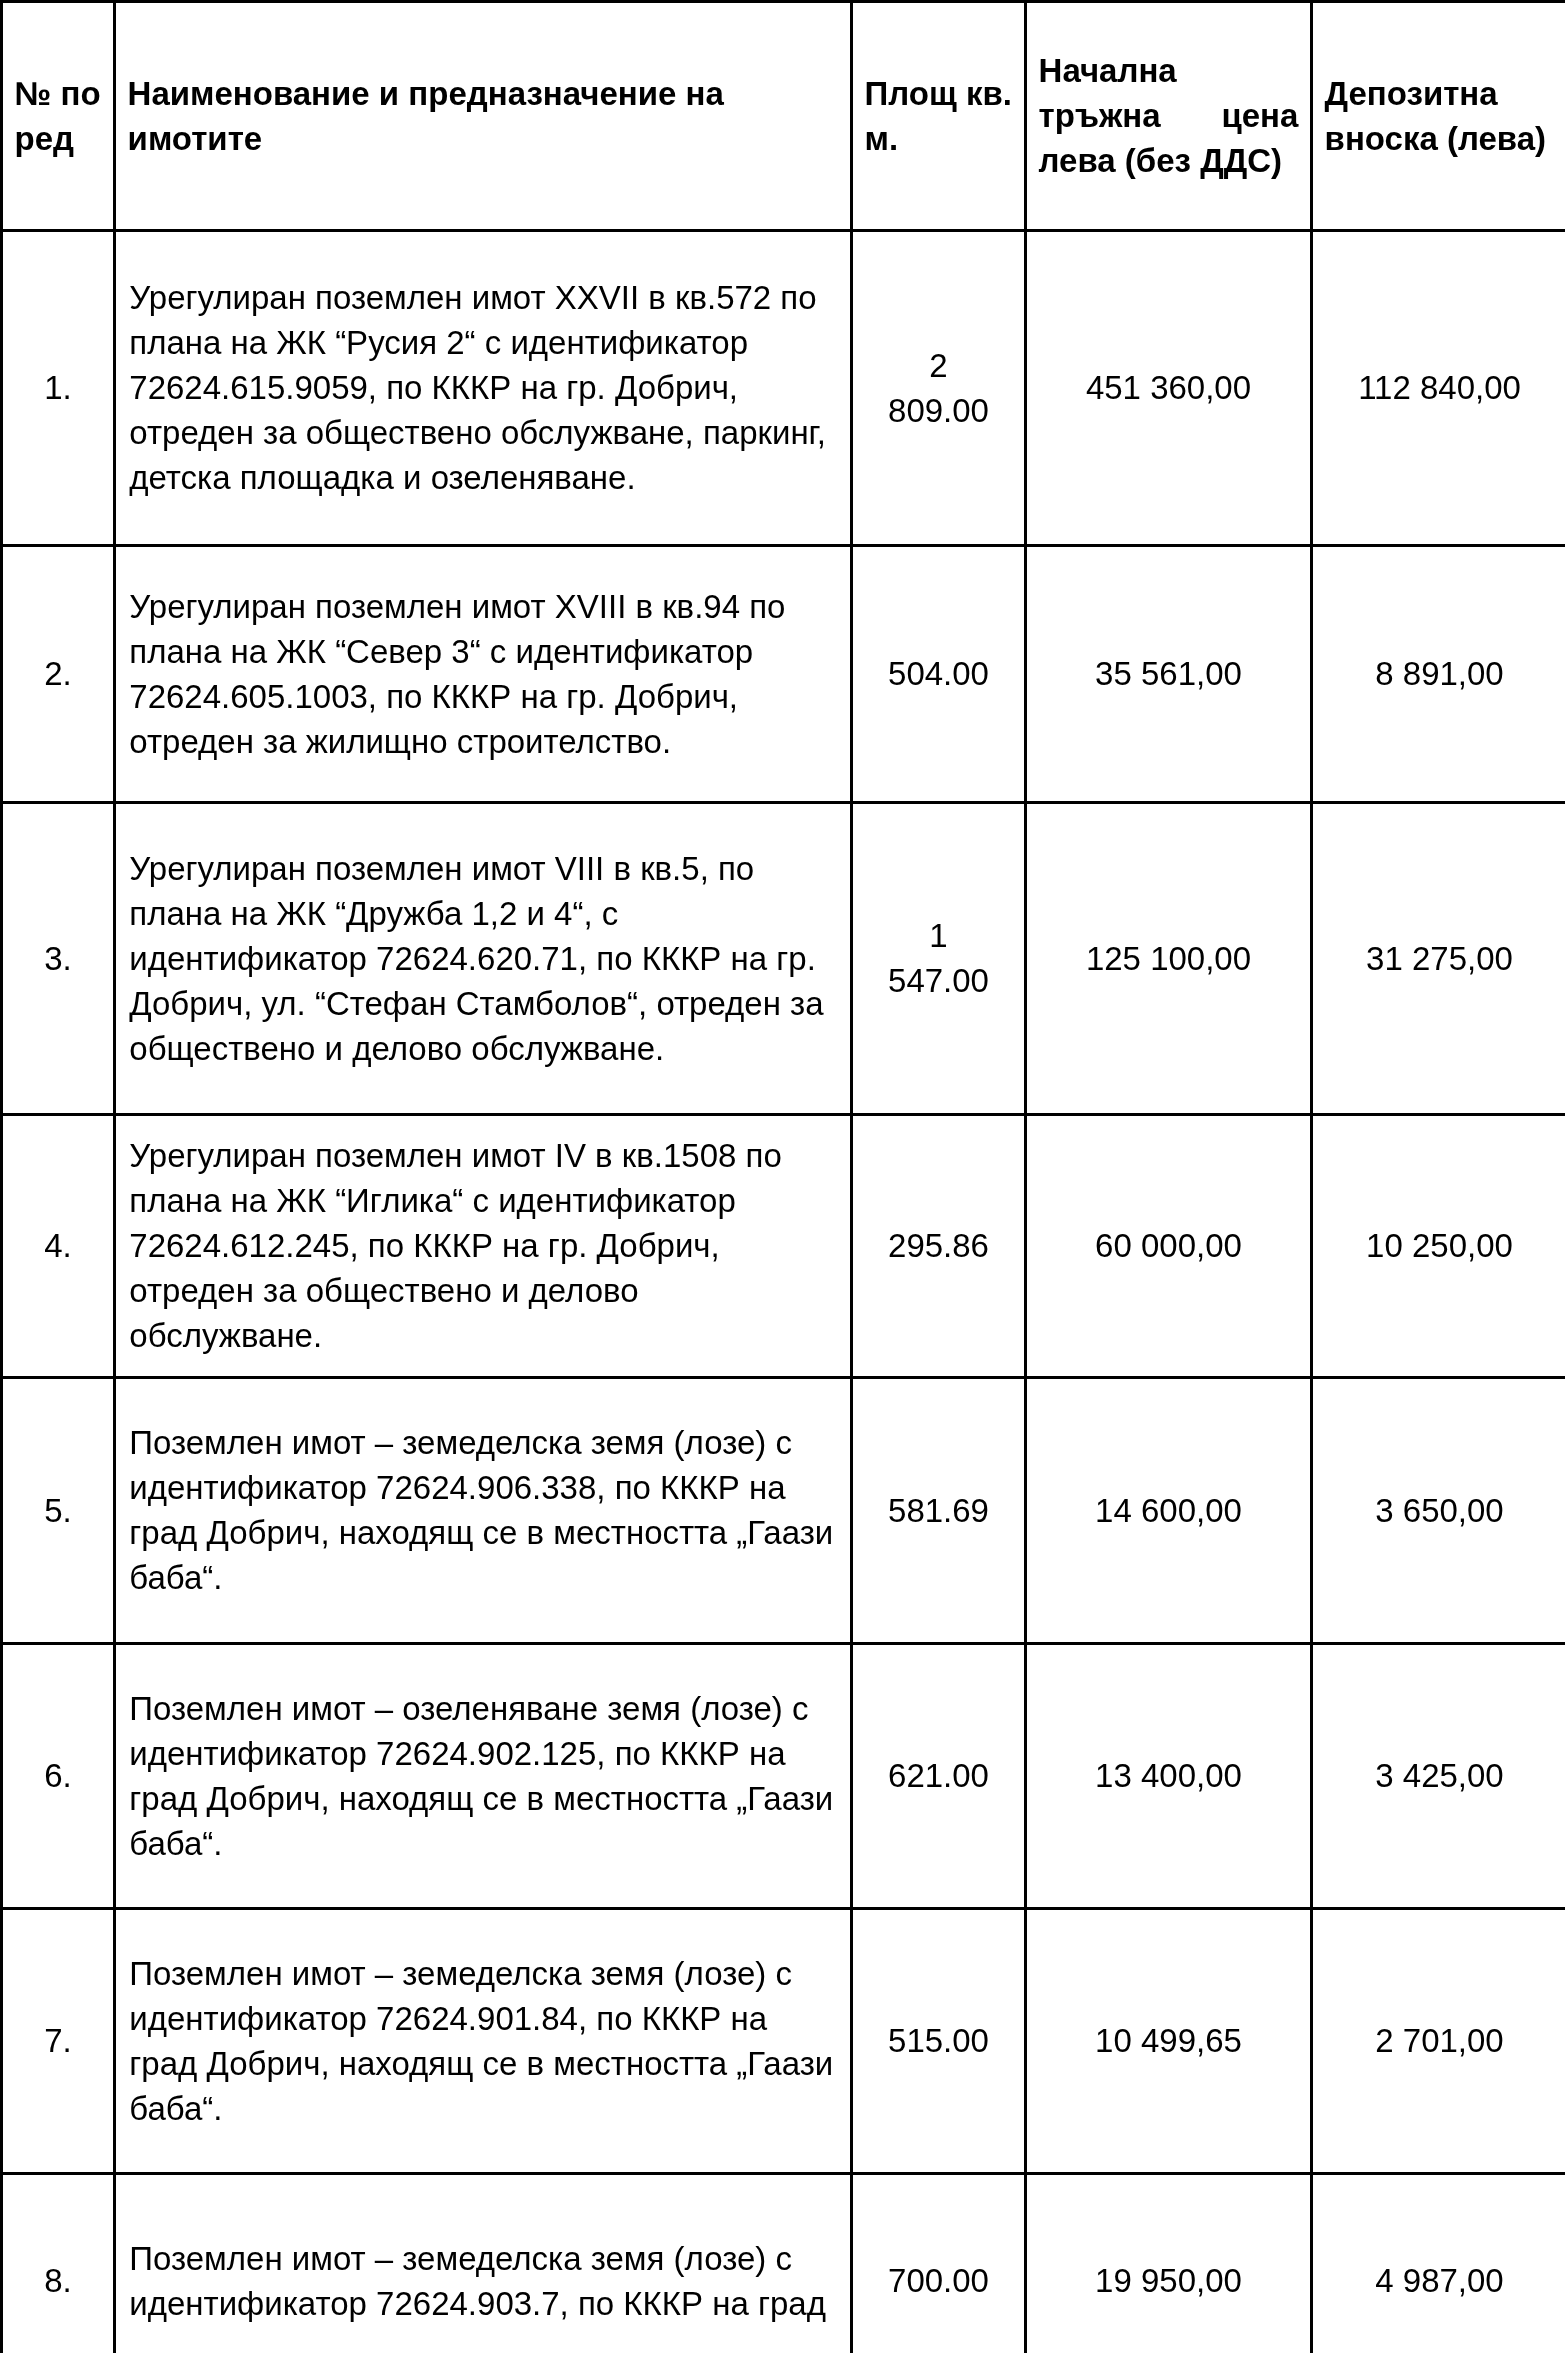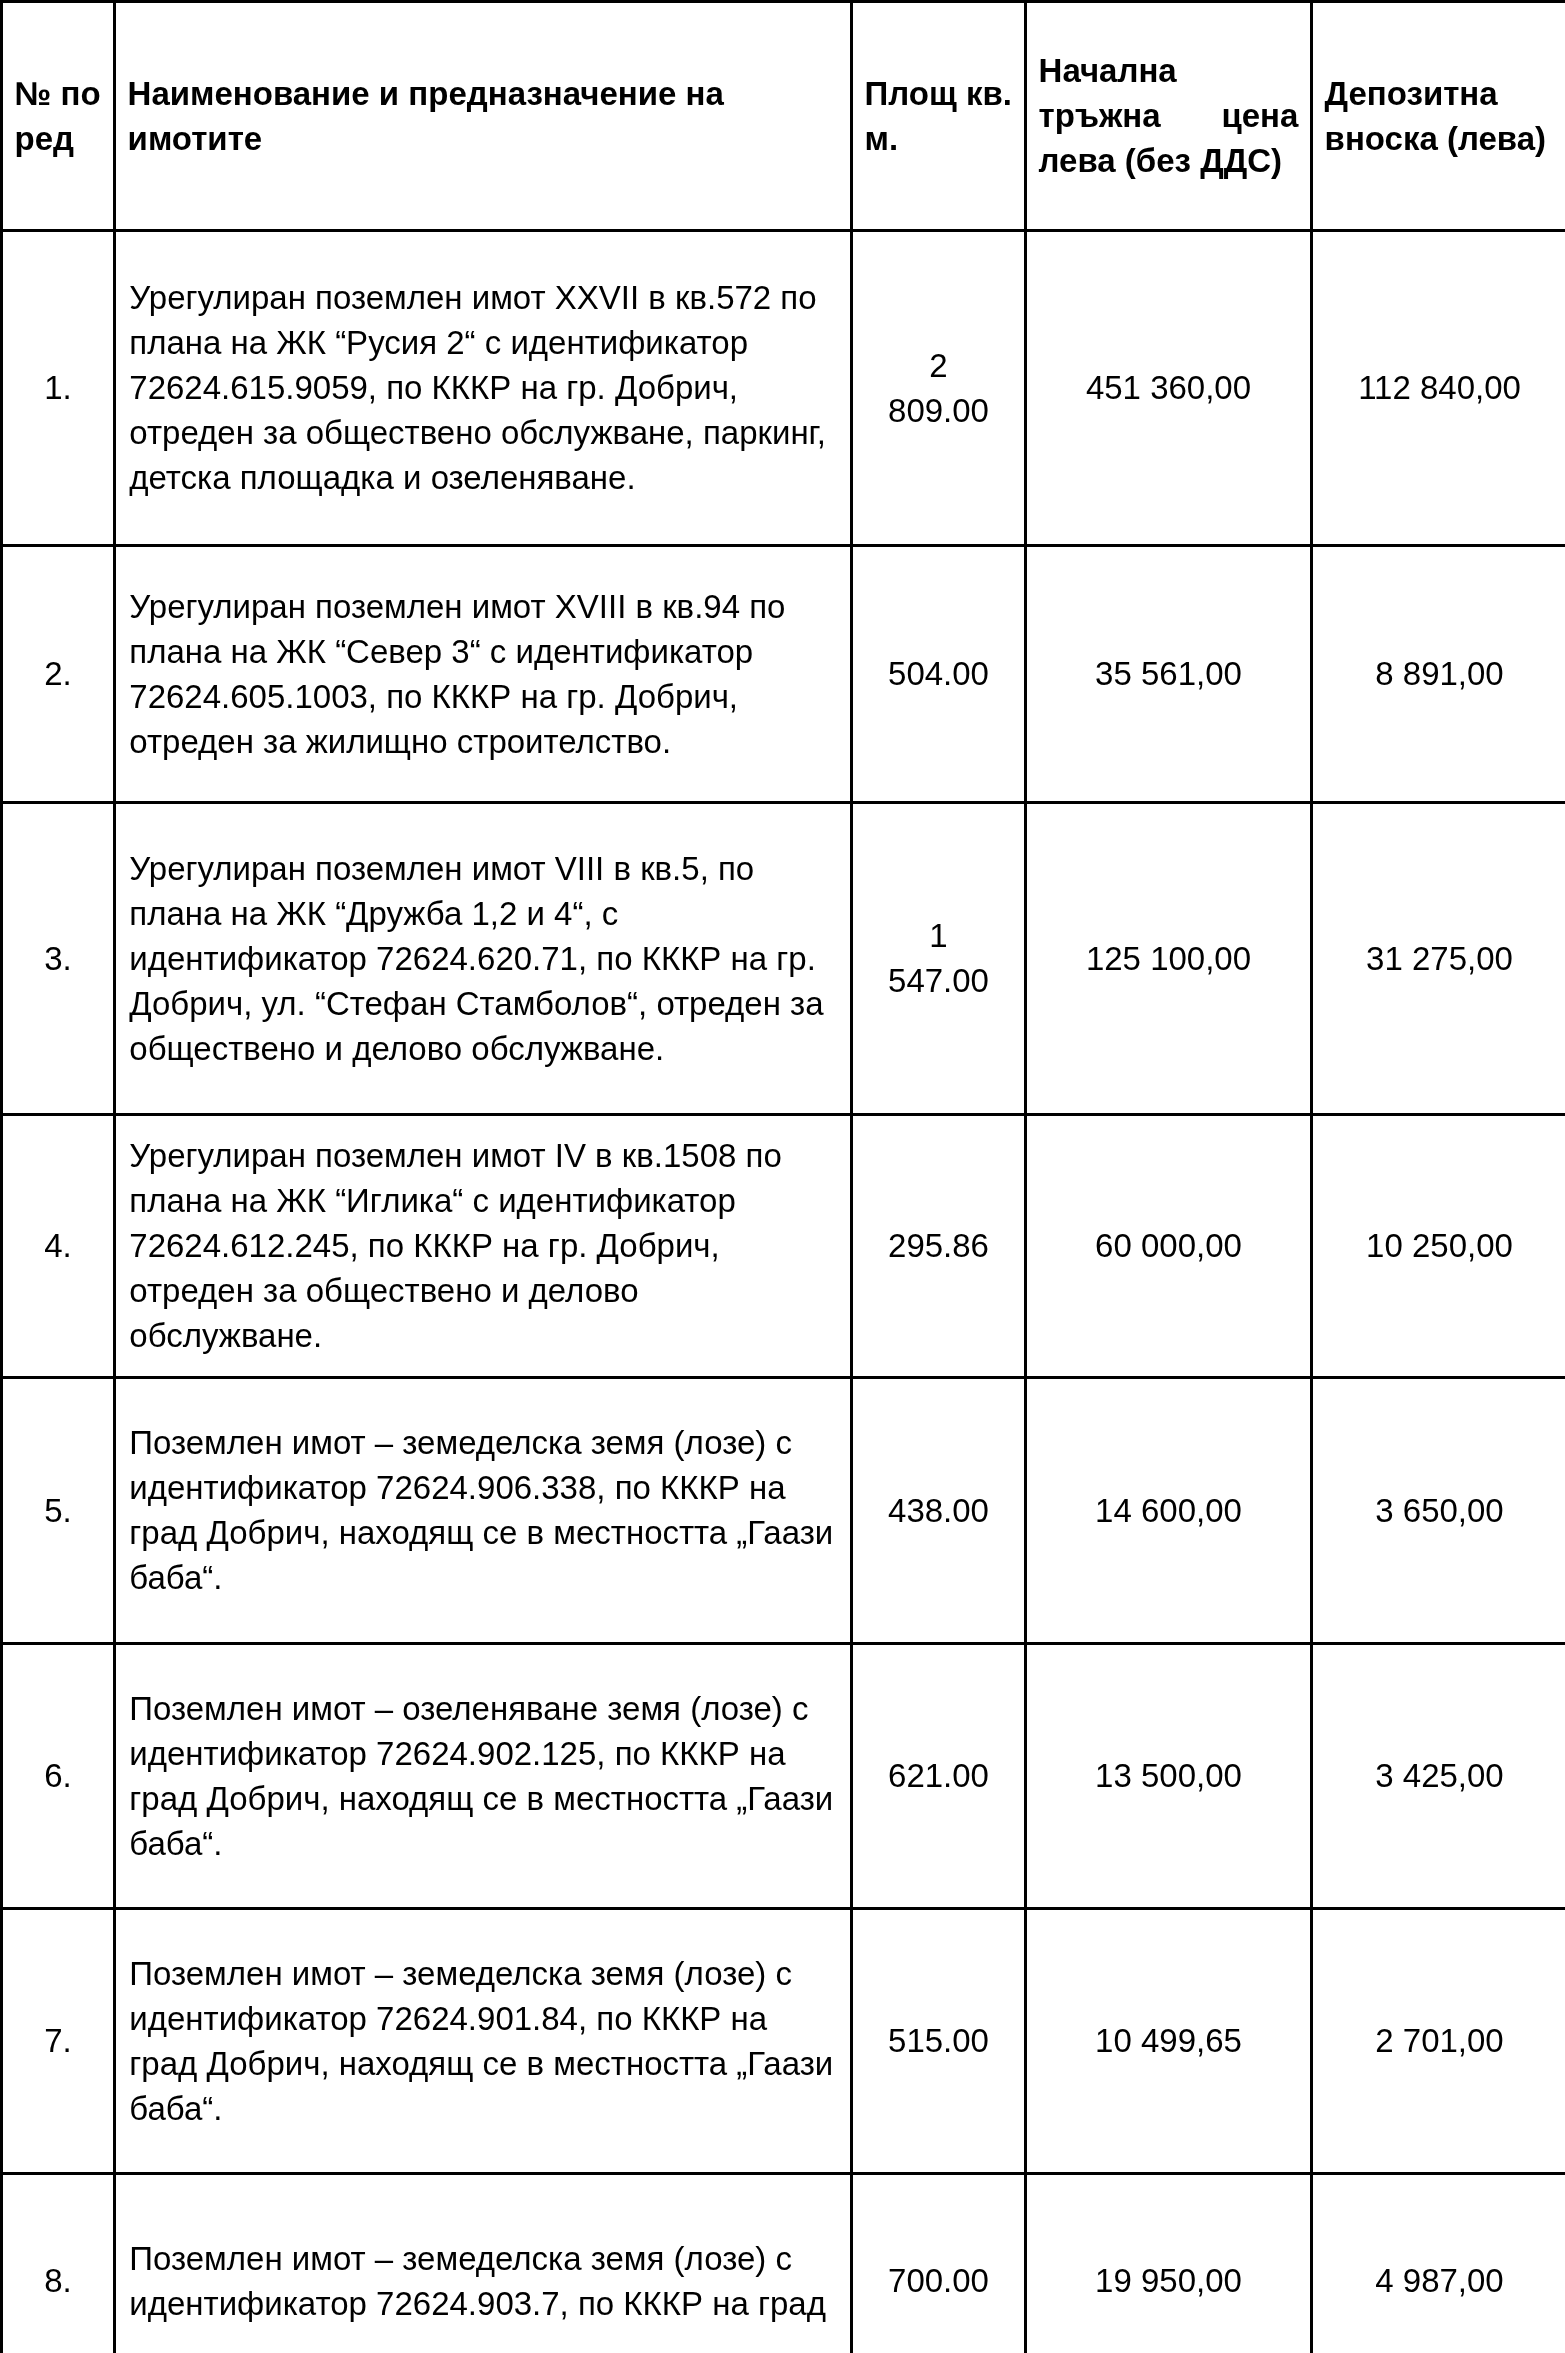--- a/index.html
+++ b/index.html
@@ -106,29 +106,29 @@
     <tr>
       <td class="c-num">4.</td>
       <td class="c-name">Урегулиран поземлен имот IV в кв.1508 по плана на ЖК “Иглика“ с идентификатор 72624.612.245, по КККР на гр. Добрич, отреден за обществено и делово обслужване.</td>
       <td class="c-area">295.86</td>
       <td class="c-price">60 000,00</td>
       <td class="c-deposit">10 250,00</td>
     </tr>
     <tr>
       <td class="c-num">5.</td>
       <td class="c-name">Поземлен имот – земеделска земя (лозе) с идентификатор 72624.906.338, по КККР на град Добрич, находящ се в местността „Гаази баба“.</td>
-      <td class="c-area">438.00</td>
+      <td class="c-area">581.69</td>
       <td class="c-price">14 600,00</td>
       <td class="c-deposit">3 650,00</td>
     </tr>
     <tr>
       <td class="c-num">6.</td>
       <td class="c-name">Поземлен имот – озеленяване земя (лозе) с идентификатор 72624.902.125, по КККР на град Добрич, находящ се в местността „Гаази баба“.</td>
       <td class="c-area">621.00</td>
-      <td class="c-price">13 500,00</td>
+      <td class="c-price">13 400,00</td>
       <td class="c-deposit">3 425,00</td>
     </tr>
     <tr>
       <td class="c-num">7.</td>
       <td class="c-name">Поземлен имот – земеделска земя (лозе) с идентификатор 72624.901.84, по КККР на град Добрич, находящ се в местността „Гаази баба“.</td>
       <td class="c-area">515.00</td>
       <td class="c-price">10 499,65</td>
       <td class="c-deposit">2 701,00</td>
     </tr>
     <tr>

